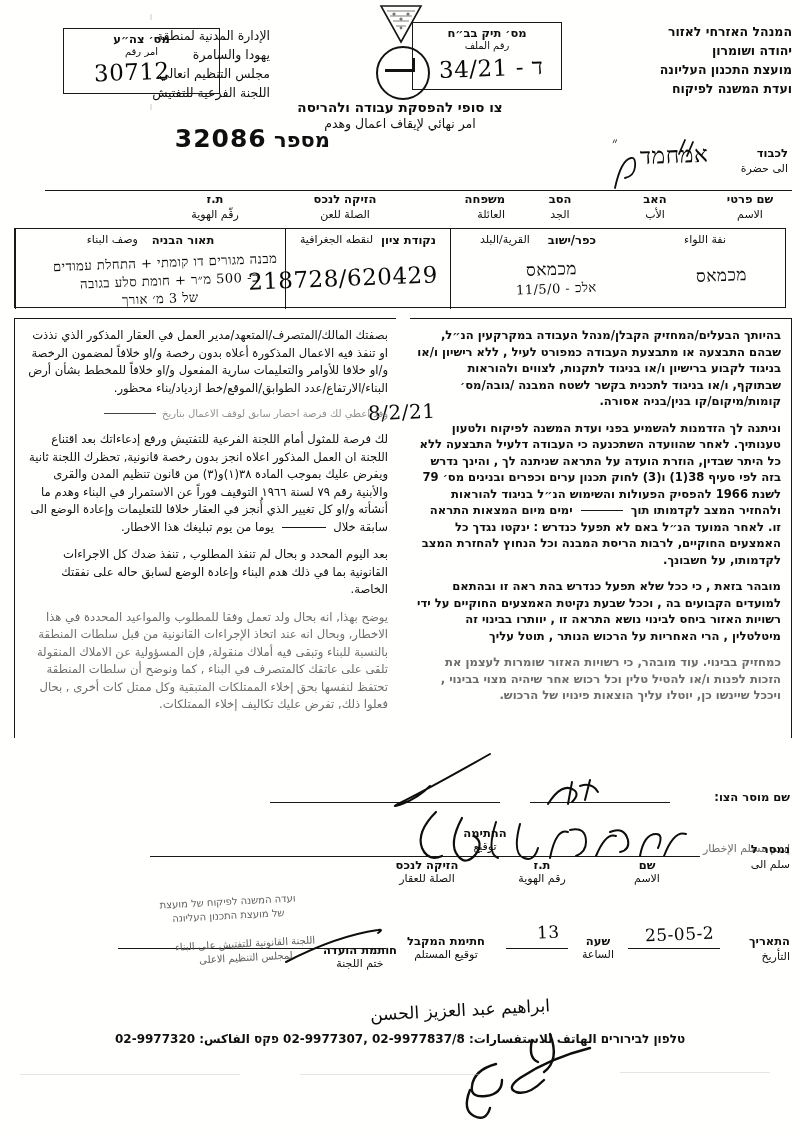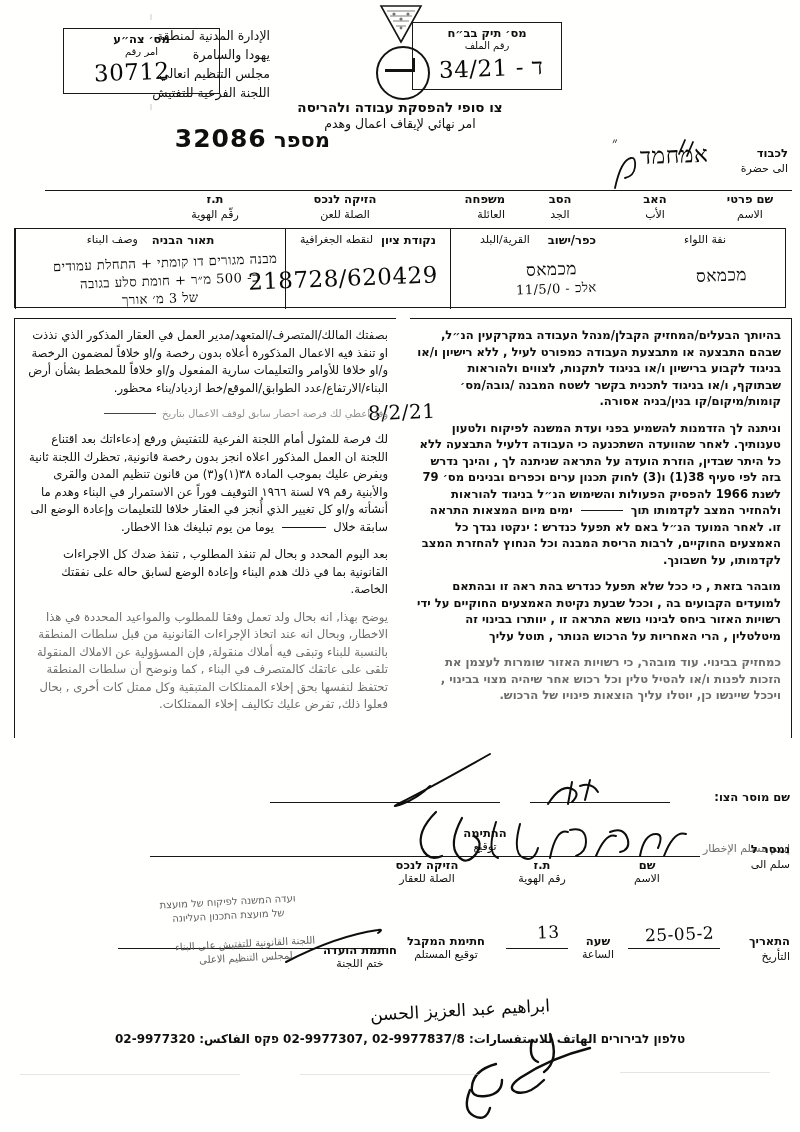--- a/index.html
+++ b/index.html
@@ -183,20 +183,26 @@
   
   svg.scribble { position: absolute; overflow: visible; }
   svg.scribble path { fill: none; stroke: #101010; stroke-linecap: round; stroke-linejoin: round; }
   .noise { position: absolute; background: #c9c9c9; height: 1px; opacity: .5; }
 </style>
 </head>
 <body>
 
 <div id="page">
 
+  <div class="abs he" id="hdr-right-block">
+    <div>המנהל האזרחי  לאזור</div>
+    <div>יהודה               ושומרון</div>
+    <div>מועצת התכנון העליונה</div>
+    <div>ועדת המשנה  לפיקוח</div>
+  </div>
 
   <div class="abs ar" id="hdr-left-block">
     <div>الإدارة المدنية لمنطقة</div>
     <div>يهودا            والسامرة</div>
     <div>مجلس التنظيم انعالي</div>
     <div>اللجنة الفرعية للتفتيش</div>
   </div>
 
   <div class="abs box" id="box-file">
     <div class="box-label">

